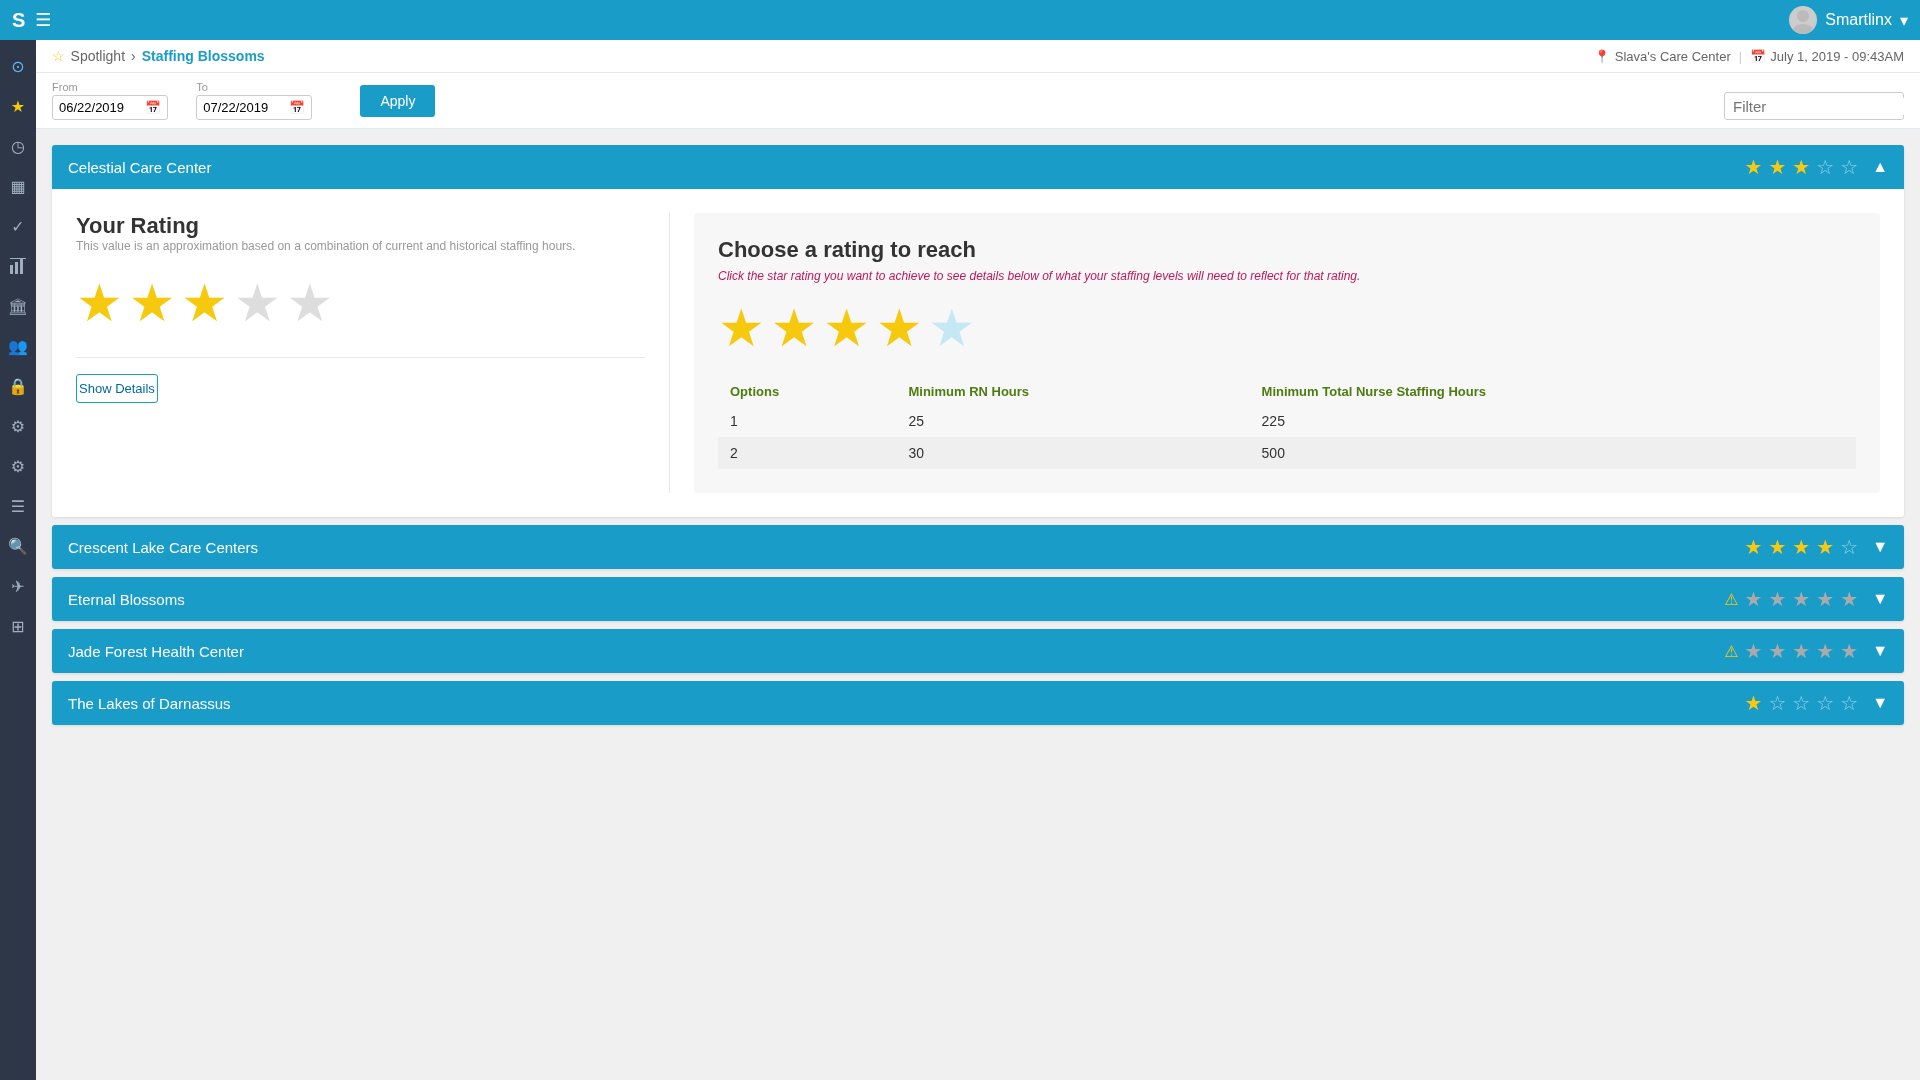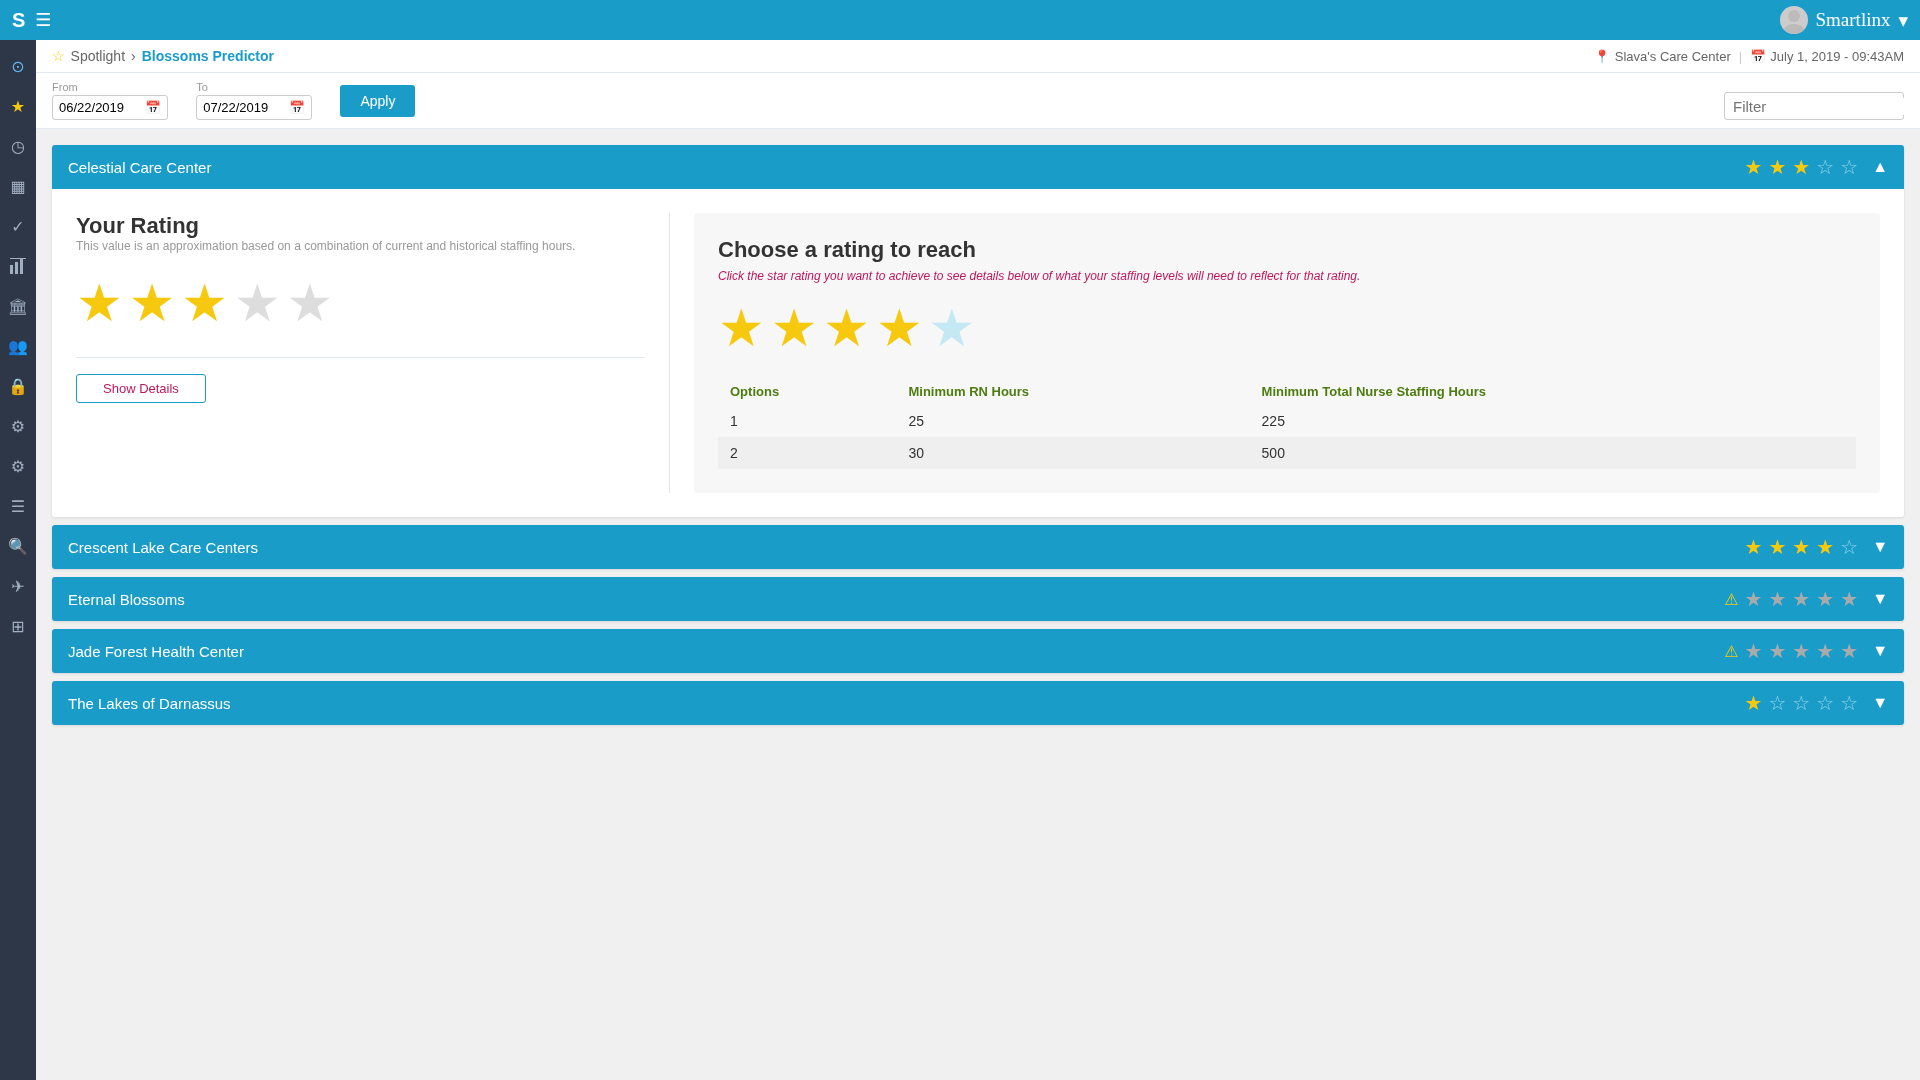--- a/index.html
+++ b/index.html
@@ -11,21 +11,21 @@
       height: 40px;
       display: flex;
       align-items: center;
       justify-content: space-between;
       padding: 0 12px;
       flex-shrink: 0;
     }
     .top-bar-left { display: flex; align-items: center; gap: 10px; }
     .top-bar-logo { color: white; font-size: 20px; font-weight: bold; }
     .top-bar-menu { color: white; font-size: 18px; cursor: pointer; }
-    .top-bar-right { display: flex; align-items: center; gap: 8px; color: white; font-size: 19px; cursor: pointer; font-family: Liberation Serif, serif; }
+    .top-bar-right { display: flex; align-items: center; gap: 8px; color: white; font-size: 16px; cursor: pointer; }
     .top-bar-avatar { width: 28px; height: 28px; border-radius: 50%; background: #ccc; overflow: hidden; }
 
     
     .main-layout { display: flex; flex: 1; overflow: hidden; }
 
     
     .sidebar {
       width: 36px;
       background: #2d3748;
       display: flex;
@@ -90,20 +90,21 @@
     .date-input-wrap input { border: none; outline: none; font-size: 13px; width: 80px; }
     .apply-btn {
       background: #1a9cc9;
       color: white;
       border: none;
       padding: 6px 20px;
       border-radius: 3px;
       font-size: 14px;
       cursor: pointer;
       height: 32px;
+      margin-left: 20px;
     }
     .filter-right { display: flex; align-items: center; }
     .filter-input-wrap { display: flex; align-items: center; border: 1px solid #ccc; border-radius: 3px; padding: 4px 8px; gap: 6px; width: 180px; }
     .filter-input-wrap input { border: none; outline: none; font-size: 15px; flex: 1; }
     .filter-icon { color: #1a9cc9; font-size: 16px; }
 
     
     .scroll-area { flex: 1; overflow-y: auto; padding: 16px; }
 
     
@@ -135,23 +136,23 @@
     
     .your-rating { flex: 1; padding-right: 24px; border-right: 1px solid #e2e8f0; }
     .your-rating h2 { font-size: 22px; color: #333; }
     .your-rating .subtitle { font-size: 12px; color: #999; margin-bottom: 20px; }
     .stars-display { display: flex; gap: 6px; margin-bottom: 24px; }
     .big-star { font-size: 52px; }
     .big-star.filled { color: #f6c90e; }
     .big-star.empty { color: #ddd; }
     .show-details-btn {
       border: 1px solid #1a9cc9;
-      color: #be185d;
+      color: #0369a1;
       background: white;
-      padding: 6px 26px;
+      padding: 6px 2px;
       border-radius: 3px;
       font-size: 13px;
       cursor: pointer;
     }
 
     
     .choose-rating { flex: 2; background: #f7f7f7; padding: 24px; border-radius: 3px; }
     .choose-rating h2 { font-size: 22px; color: #333; margin-bottom: 6px; }
     .choose-rating .subtitle { font-size: 12px; color: #be185d; margin-bottom: 15px; font-style: italic; }
     .choose-stars { display: flex; gap: 6px; margin-bottom: 20px; }
@@ -214,21 +215,21 @@
     <div class="sidebar-item">⊞</div>
   </div>
 
   <div class="content">
 
     <div class="breadcrumb-row">
       <div class="breadcrumb">
         <span class="star-icon">☆</span>
         <span>Spotlight</span>
         <span>›</span>
-        <span class="current">Blossoms Predictor</span>
+        <span class="current">Staffing Blossoms</span>
       </div>
       <div class="breadcrumb-meta">
         <span>
           <span>📍</span>
           <span>Slava's Care Center</span>
         </span>
         <span style="color:#ccc;">|</span>
         <span>
           <span>📅</span>
           <span>July 1, 2019 - 09:43AM</span>

